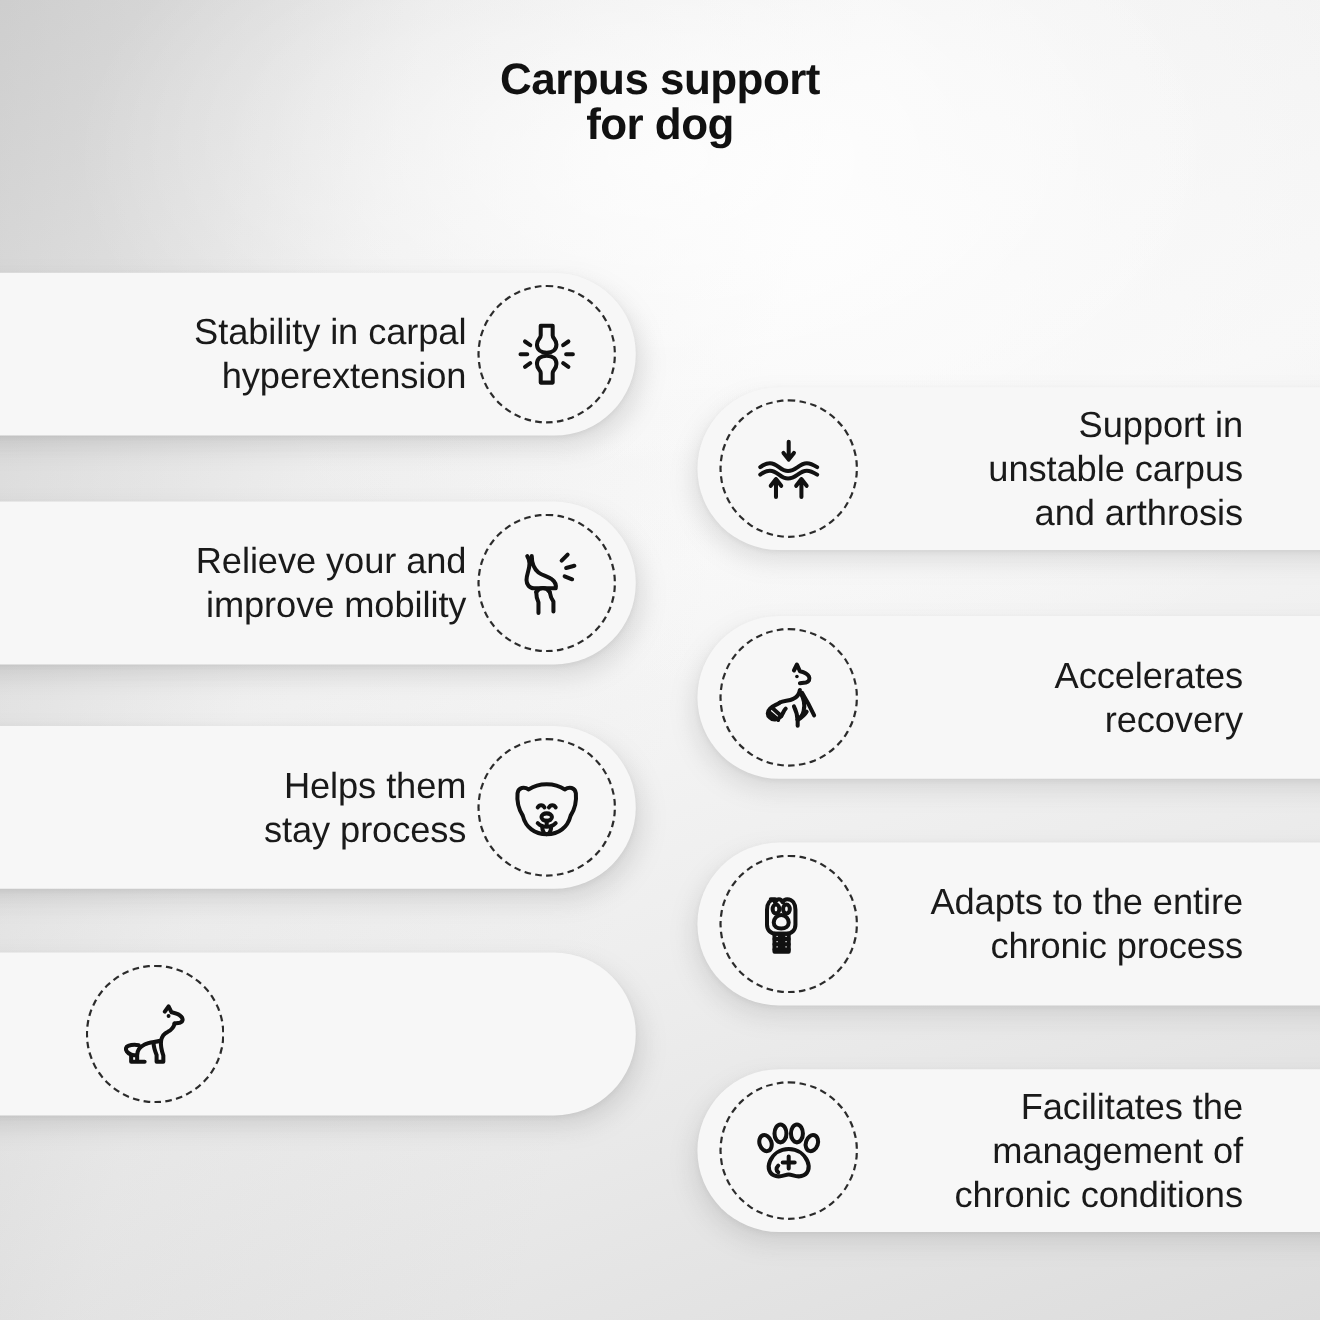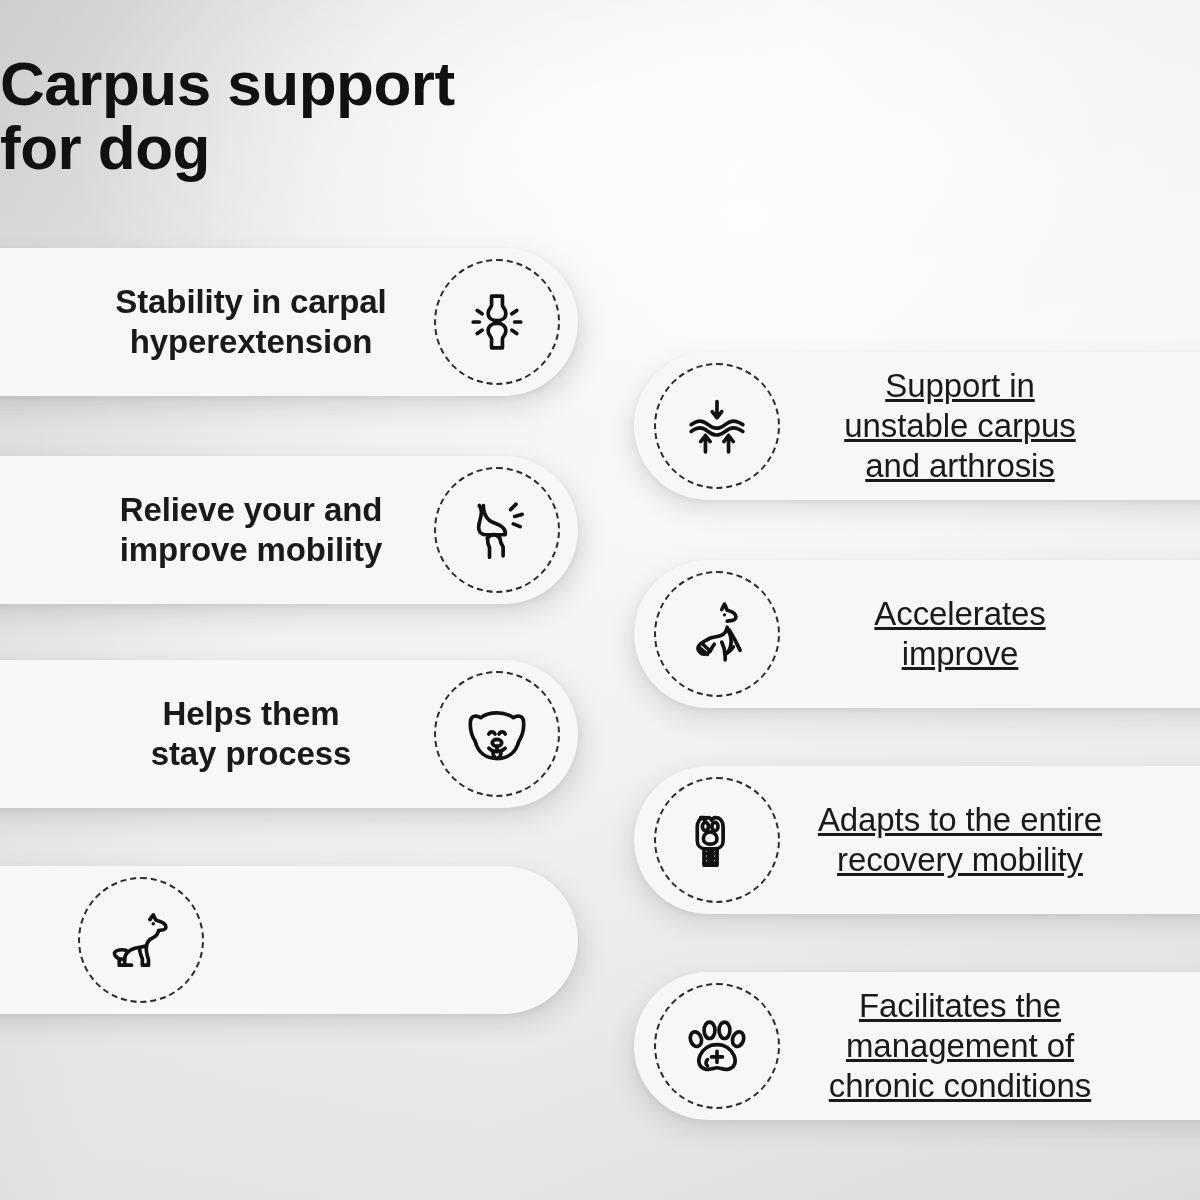--- a/index.html
+++ b/index.html
@@ -31,21 +31,22 @@
     content:"";
     position:absolute; inset:0;
     background:radial-gradient(ellipse 760px 420px at 50% 12%, rgba(255,255,255,.75) 0%, rgba(255,255,255,0) 70%);
     pointer-events:none;
   }
 
   
   .title {
     position:absolute;
     left:0; right:0; top:52px;
-    font-size:62px;
+    text-align:center;
+    font-size:40px;
     font-weight:700;
     line-height:1.03;
     letter-spacing:-0.5px;
     color:#111;
     z-index:5;
     white-space:pre-line;
   }
 
   
   .card {
@@ -79,22 +80,22 @@
 
   .card-text {
     font-size:33px;
     font-weight:400;
     line-height:1.22;
     color:#1a1a1a;
     letter-spacing:-0.1px;
     white-space:pre-line;
     flex:1 1 auto;
   }
-  .card.left  .card-text { text-align:center;  padding-right:10px;font-weight:bold; }
-  .card.right .card-text { text-align:center; padding-left:10px;text-decoration:underline; }
+  .card.left  .card-text { text-align:right;  padding-right:10px; }
+  .card.right .card-text { text-align:right; padding-left:10px; }
 
   
   .icon-bubble {
     flex:0 0 auto;
     width:126px; height:126px;
     border-radius:50%;
     border:2px dashed #2b2b2b;
     background:#f7f7f7;
     display:flex;
     align-items:center;
@@ -193,37 +194,37 @@
         <path d="M38 57c-4 3-9 4-13 8-4 4-4 9 0 12 4 4 10 3 14-1 3-3 4-8 7-11"></path>
         <path d="M66 44c4 7 6 16 4 24-1 5-4 9-8 12"></path>
         <path d="M57 62c3 6 5 13 5 20v6"></path>
         <path d="M68 44l8 14 8 16"></path>
         <path d="M28 64l12 11M24 70l12 10"></path>
         <circle class="fillable" cx="61" cy="22" r="2.4"></circle>
         <path d="M62 80c5-3 9-6 12-11"></path>
       </svg>
     </div>
     <div class="card-text">Accelerates
-improve</div>
+recovery</div>
   </div>
 
   <div class="card right" style="top:766px">
     <div class="icon-bubble">
       <svg viewBox="0 0 100 100">
         <path d="M32 17c-7 0-11 6-11 14v20c0 7 5 12 12 12h14c7 0 12-5 12-12V31c0-8-4-14-11-14-3 0-5 2-6 4-1-2-3-4-5-4s-4 2-5 4c-1-2-3-4-6-4z"></path>
         <ellipse cx="33" cy="30" rx="4.5" ry="6"></ellipse>
         <ellipse cx="47" cy="30" rx="4.5" ry="6"></ellipse>
         <path d="M40 38c-6 0-10 5-10 10s4 8 10 8 10-3 10-8-4-10-10-10z"></path>
         <path d="M31 63h19v24H31z"></path>
         <path d="M31 70h19M31 77h19M31 84h19"></path>
         <path d="M38 66v2M43 66v2M38 73v2M43 73v2M38 80v2M43 80v2"></path>
       </svg>
     </div>
     <div class="card-text">Adapts to the entire
-recovery mobility</div>
+chronic process</div>
   </div>
 
   <div class="card right" style="top:972px">
     <div class="icon-bubble">
       <svg viewBox="0 0 100 100">
         <ellipse cx="19" cy="40" rx="8" ry="11" transform="rotate(-18 19 40)"></ellipse>
         <ellipse cx="39" cy="27" rx="8" ry="12"></ellipse>
         <ellipse cx="61" cy="27" rx="8" ry="12"></ellipse>
         <ellipse cx="81" cy="40" rx="8" ry="11" transform="rotate(18 81 40)"></ellipse>
         <path d="M50 48c-12 0-21 7-25 16-4 9-1 18 8 20 7 2 12-2 17-2s10 4 17 2c9-2 12-11 8-20-4-9-13-16-25-16z"></path>

